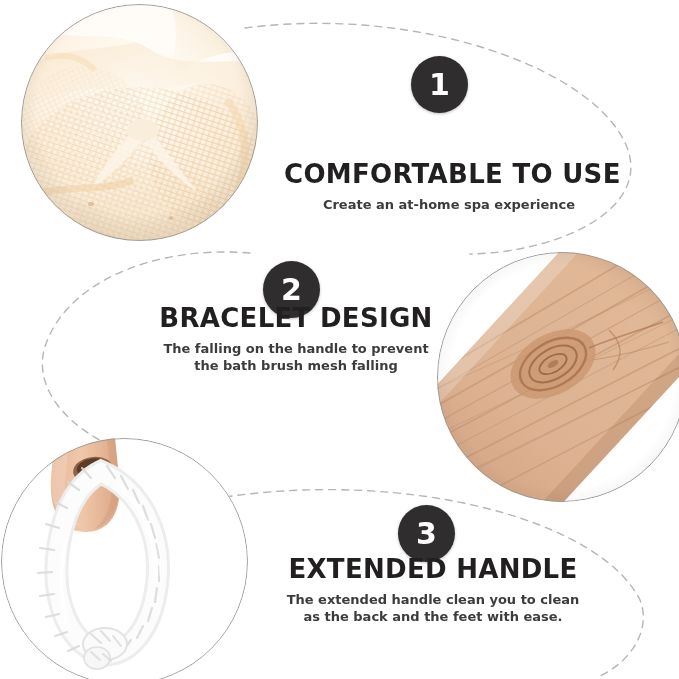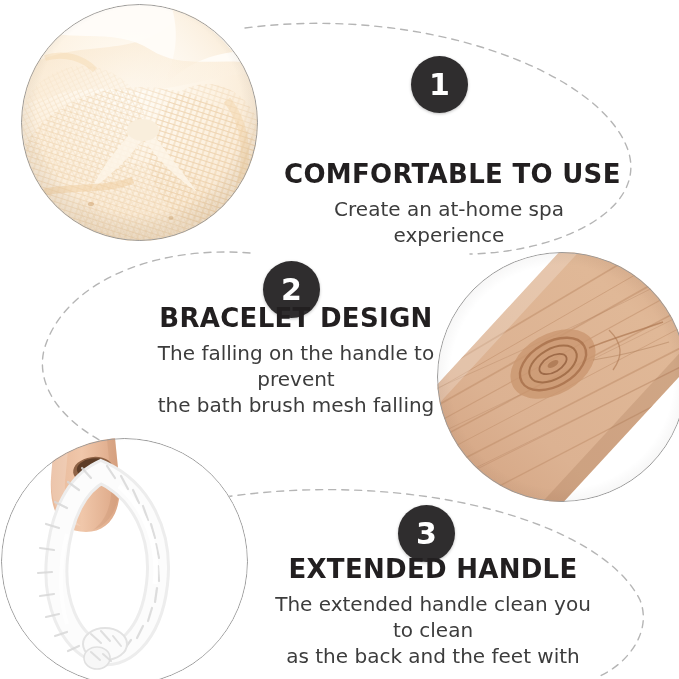--- a/index.html
+++ b/index.html
@@ -38,22 +38,22 @@
   #badge-2{left:263px;top:261px;}
   #badge-3{left:398px;top:505px;}
 
   
   .feature-text{position:absolute;text-align:center;}
   .feature-title{
     font-size:26px;font-weight:bold;color:#221f20;
     letter-spacing:0.3px;line-height:1.1;margin:0 0 7px 0;white-space:nowrap;
   }
   .feature-desc{
-    font-size:20px;color:#3c3c3c;line-height:1.32;margin:0;
-    font-weight:normal;
+    font-size:13px;color:#3c3c3c;line-height:1.32;margin:0;
+    font-weight:bold;
   }
   .feature-desc span{display:block;}
 
   #text-1{left:284px;top:131px;width:330px;margin-top:29px;}
   #text-2{left:131px;top:304px;width:330px;}
   #text-3{left:263px;top:555px;width:340px;}
 </style>
 </head>
 <body>
 

